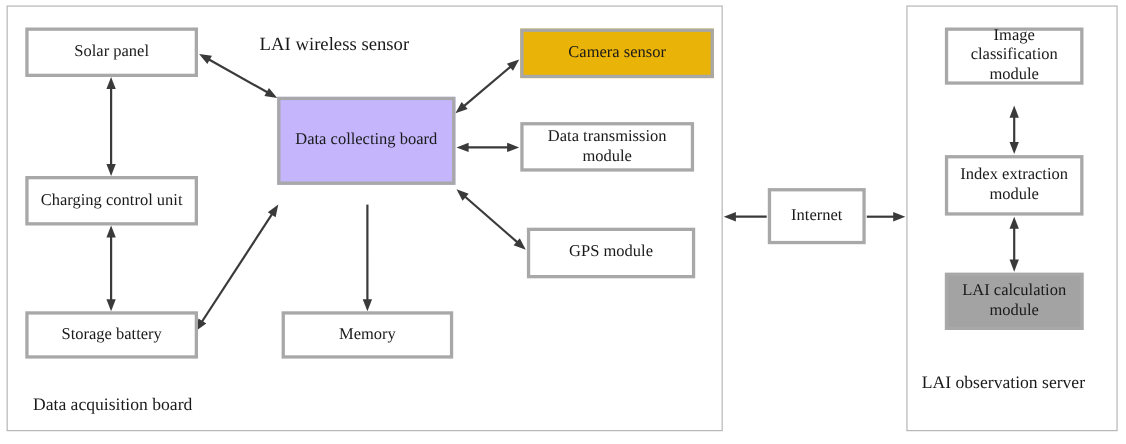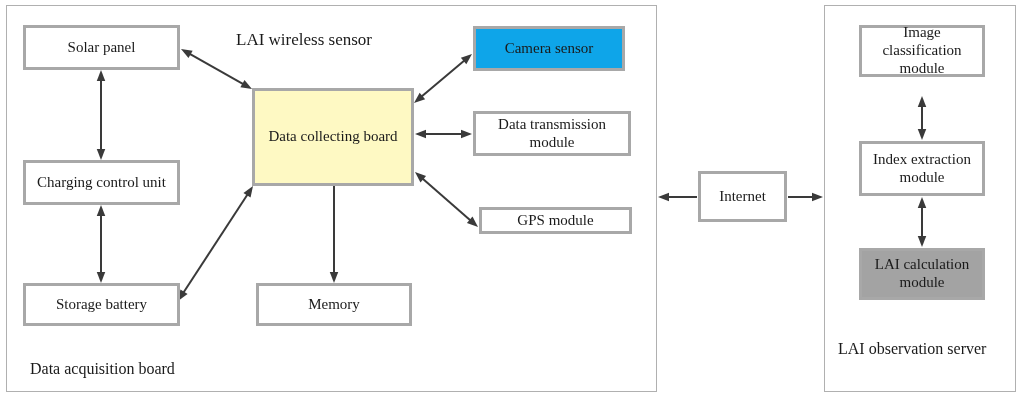--- a/index.html
+++ b/index.html
@@ -134,33 +134,33 @@
   <div id="node-layer">
       <div class="node" style="left: 23px; top: 25px; width: 157px; height: 45px; border-color: rgb(168, 168, 168); background: rgb(255, 255, 255);">
         <span style="color: rgb(26, 26, 26);">Solar panel</span>
       </div>
       <div class="node" style="left: 23px; top: 160px; width: 157px; height: 45px; border-color: rgb(168, 168, 168); background: rgb(255, 255, 255);">
         <span style="color: rgb(26, 26, 26);">Charging control unit</span>
       </div>
       <div class="node" style="left: 23px; top: 283px; width: 157px; height: 43px; border-color: rgb(168, 168, 168); background: rgb(255, 255, 255);">
         <span style="color: rgb(26, 26, 26);">Storage battery</span>
       </div>
-      <div class="node" style="left: 252px; top: 88px; width: 162px; height: 98px; border-color: rgb(168, 168, 168); background: #fef9c3;">
+      <div class="node" style="left: 252px; top: 88px; width: 162px; height: 80px; border-color: rgb(168, 168, 168); background: #c4b5fd;">
         <span style="color: rgb(26, 26, 26);">Data collecting board</span>
       </div>
       <div class="node" style="left: 256px; top: 283px; width: 156px; height: 43px; border-color: rgb(168, 168, 168); background: rgb(255, 255, 255);">
         <span style="color: rgb(26, 26, 26);">Memory</span>
       </div>
-      <div class="node" style="left: 473px; top: 26px; width: 152px; height: 45px; border-color: rgb(168, 168, 168); background: #0ea5e9;">
+      <div class="node" style="left: 473px; top: 26px; width: 176px; height: 45px; border-color: rgb(168, 168, 168); background: #eab308;">
         <span style="color: rgb(26, 26, 26);">Camera sensor</span>
       </div>
       <div class="node" style="left: 473px; top: 111px; width: 158px; height: 45px; border-color: rgb(168, 168, 168); background: rgb(255, 255, 255);">
         <span style="color: rgb(26, 26, 26);">Data transmission module</span>
       </div>
-      <div class="node" style="left: 479px; top: 207px; width: 153px; height: 27px; border-color: rgb(168, 168, 168); background: rgb(255, 255, 255);">
+      <div class="node" style="left: 479px; top: 207px; width: 153px; height: 46px; border-color: rgb(168, 168, 168); background: rgb(255, 255, 255);">
         <span style="color: rgb(26, 26, 26);">GPS module</span>
       </div>
       <div class="node" style="left: 698px; top: 171px; width: 89px; height: 51px; border-color: rgb(168, 168, 168); background: rgb(255, 255, 255);">
         <span style="color: rgb(26, 26, 26);">Internet</span>
       </div>
       <div class="node" style="left: 859px; top: 25px; width: 126px; height: 52px; border-color: rgb(168, 168, 168); background: rgb(255, 255, 255);">
         <span style="color: rgb(26, 26, 26);">Image classification module</span>
       </div>
       <div class="node" style="left: 859px; top: 141px; width: 126px; height: 55px; border-color: rgb(168, 168, 168); background: rgb(255, 255, 255);">
         <span style="color: rgb(26, 26, 26);">Index extraction module</span>

